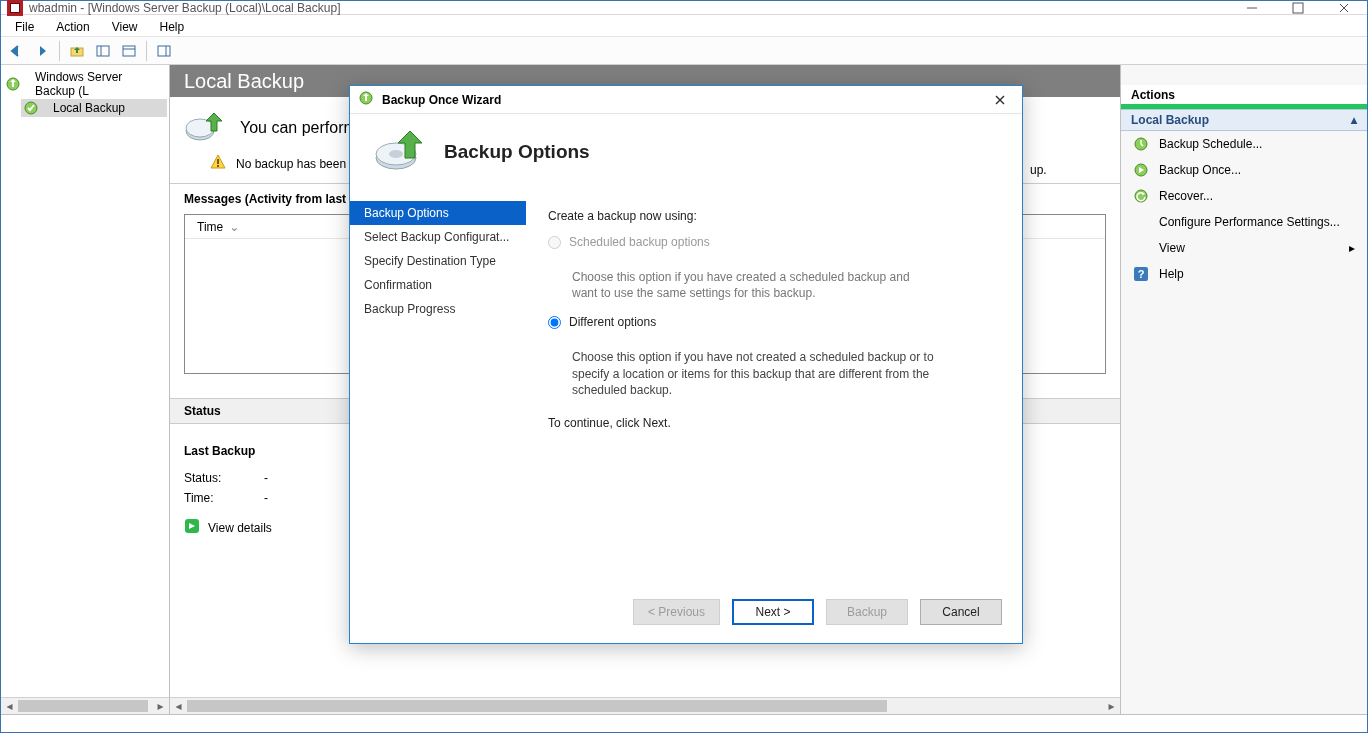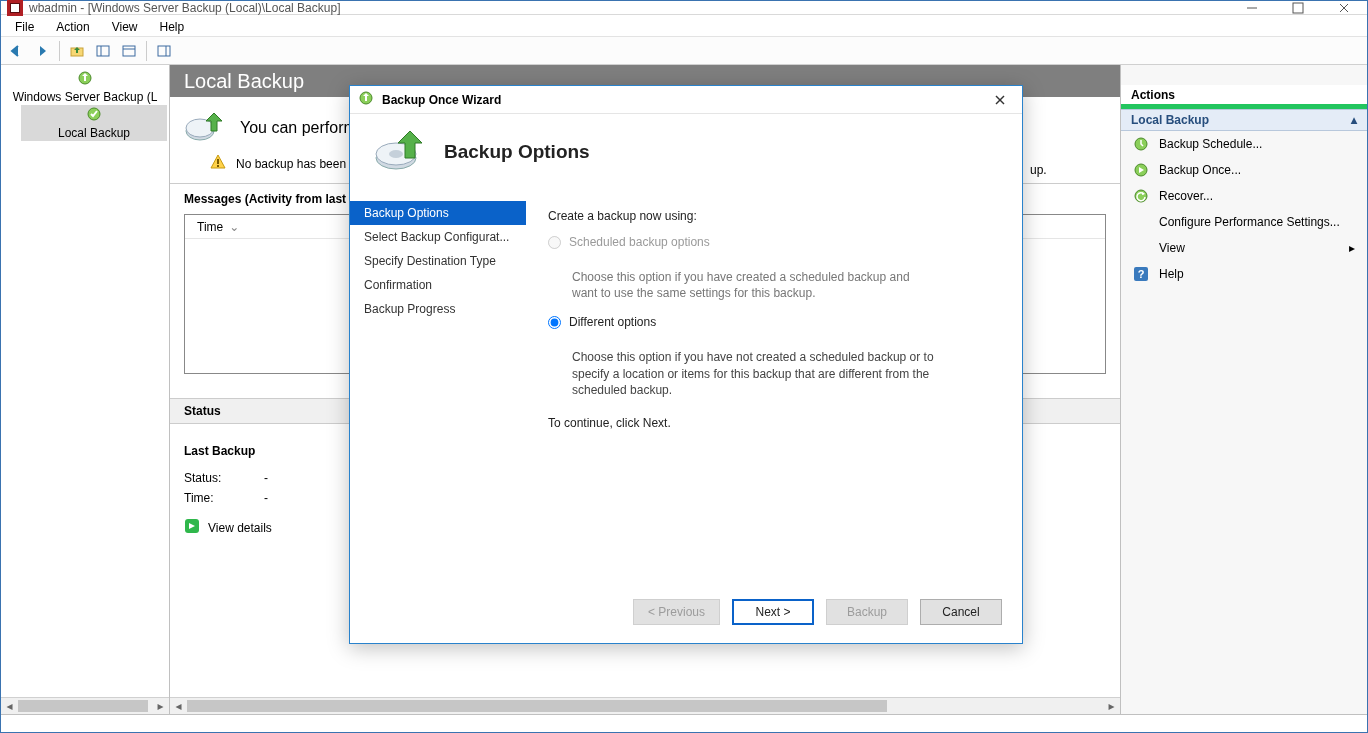--- a/index.html
+++ b/index.html
@@ -67,21 +67,21 @@
   
   .body {
     flex:1; display:flex; min-height:0;
   }
   .tree-pane{
     width:169px; border-right:1px solid #c0c0c0;
     padding:4px 2px;
     overflow:auto;
     position:relative;
   }
-  .tree-row{display:flex;align-items:center;gap:4px;padding:1px 2px;flex-direction:column;}
+  .tree-row{display:flex;align-items:center;gap:14px;padding:1px 2px;}
   .tree-row.sel{background:#d9d9d9;}
   .tree-icon{width:16px;height:16px;display:inline-flex;align-items:center;justify-content:center;}
 
   .center-pane{
     flex:1; min-width:0;
     display:flex;flex-direction:column;
     background:#fff;
     position:relative;
   }
   .center-scroll-h{

